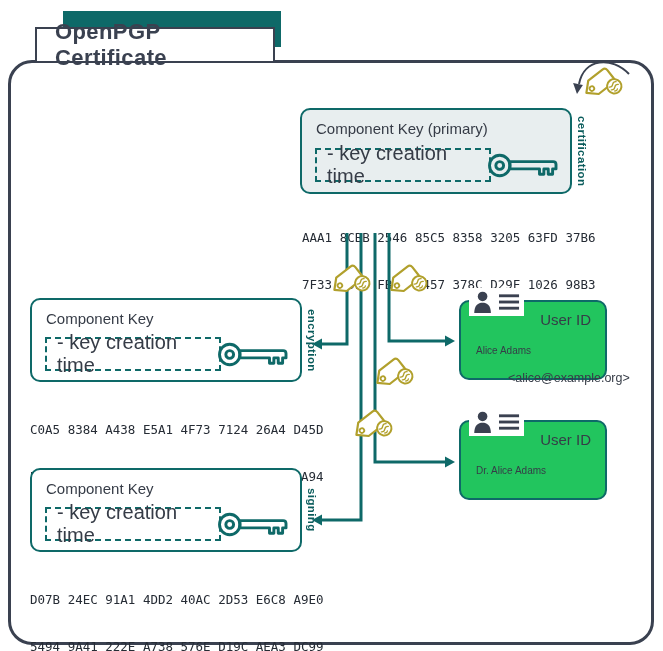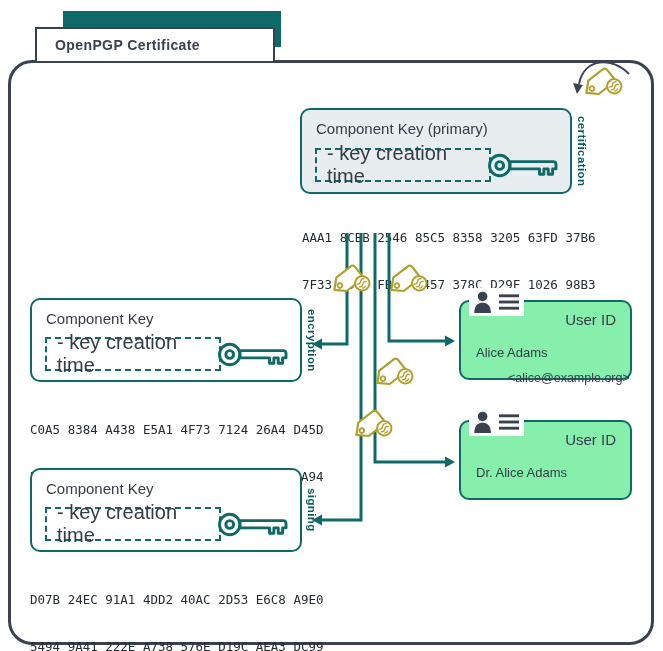--- a/index.html
+++ b/index.html
@@ -21,21 +21,21 @@
     border:3px solid var(--ink);border-radius:24px;box-sizing:border-box;
   }
   .title-shadow{
     position:absolute;left:63px;top:11px;width:218px;height:36px;
     background:var(--teal);
   }
   .title-box{
     position:absolute;left:35px;top:27px;width:240px;height:36px;
     background:#fff;border:2px solid var(--ink);box-sizing:border-box;
     display:flex;align-items:center;padding-left:18px;
-    font-size:14px;font-weight:bold;letter-spacing:0.4px;color:var(--ink);
+    font-size:22px;font-weight:bold;letter-spacing:0.4px;color:var(--ink);
   }
   .keybox{
     position:absolute;border:2.5px solid var(--teal);border-radius:10px;
     background:#fff;box-sizing:border-box;text-decoration:underline;
   }
   .keybox.primary{background:var(--box-fill);}
   .kb-label{
     position:absolute;left:14px;top:10px;font-size:15px;color:var(--text);
   }
   .kb-attr{
@@ -50,25 +50,25 @@
   .role{
     position:absolute;writing-mode:vertical-rl;
     display:flex;align-items:center;justify-content:center;
     font-size:11.5px;font-weight:bold;letter-spacing:0.4px;color:var(--role);
   }
   .fp{
     position:absolute;font-family:"DejaVu Sans Mono",monospace;
     font-size:12.5px;line-height:15.5px;color:var(--fp);white-space:pre;
   }
   .uid-box{
-    position:absolute;width:173px;height:80px;background:#86efac;
+    position:absolute;width:148px;height:80px;background:#22c55e;
     border:2.5px solid var(--teal);border-radius:10px;box-sizing:border-box;
   }
   .uid-label{position:absolute;right:14px;top:9px;font-size:15px;color:var(--text);}
-  .uid-name{position:absolute;left:15px;top:43px;font-size:13px;color:var(--text);}
+  .uid-name{position:absolute;left:15px;top:43px;font-size:10px;color:var(--text);}
   .uid-email{position:absolute;left:15px;top:69px;font-size:12.5px;color:var(--text);margin-left:32px;}
   .uid-icons{
     position:absolute;left:8px;top:-14px;height:28px;background:#fff;
     display:flex;align-items:center;gap:5px;padding:0 4px;
   }
   .overlay{position:absolute;left:0;top:0;width:663px;height:651px;pointer-events:none;}
   .stroke-teal{stroke:var(--teal);fill:none;stroke-width:3;}
   .fill-teal{fill:var(--teal);stroke:none;}
   .key-stroke{stroke:var(--teal);fill:none;stroke-width:3;stroke-linejoin:round;stroke-linecap:round;}
   .tag-body{fill:#fff;stroke:var(--tag);stroke-width:2.2;stroke-linejoin:round;}

